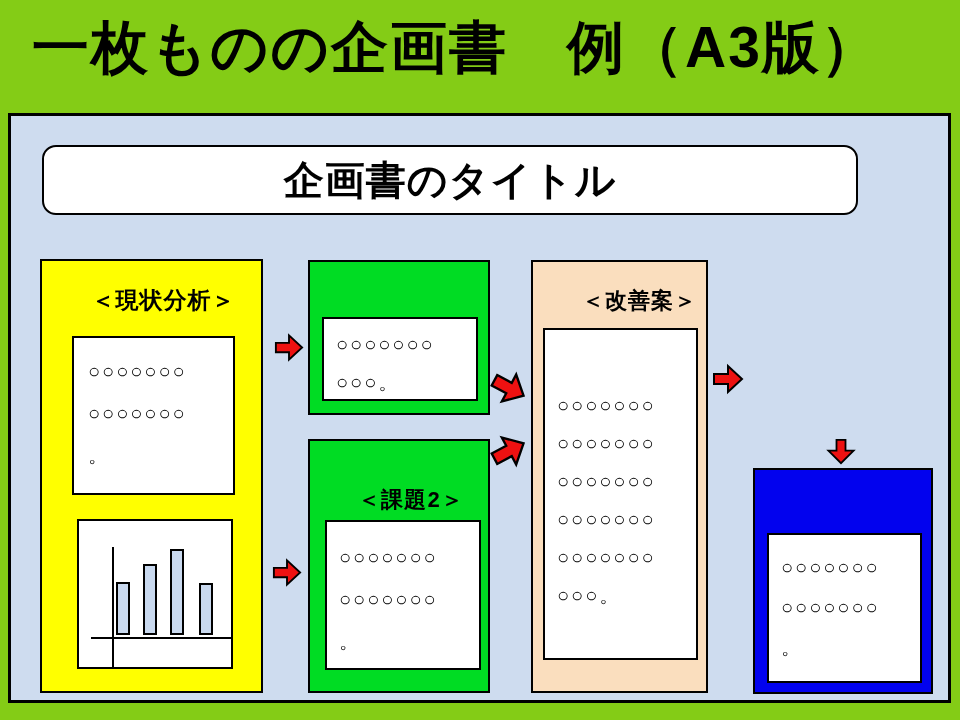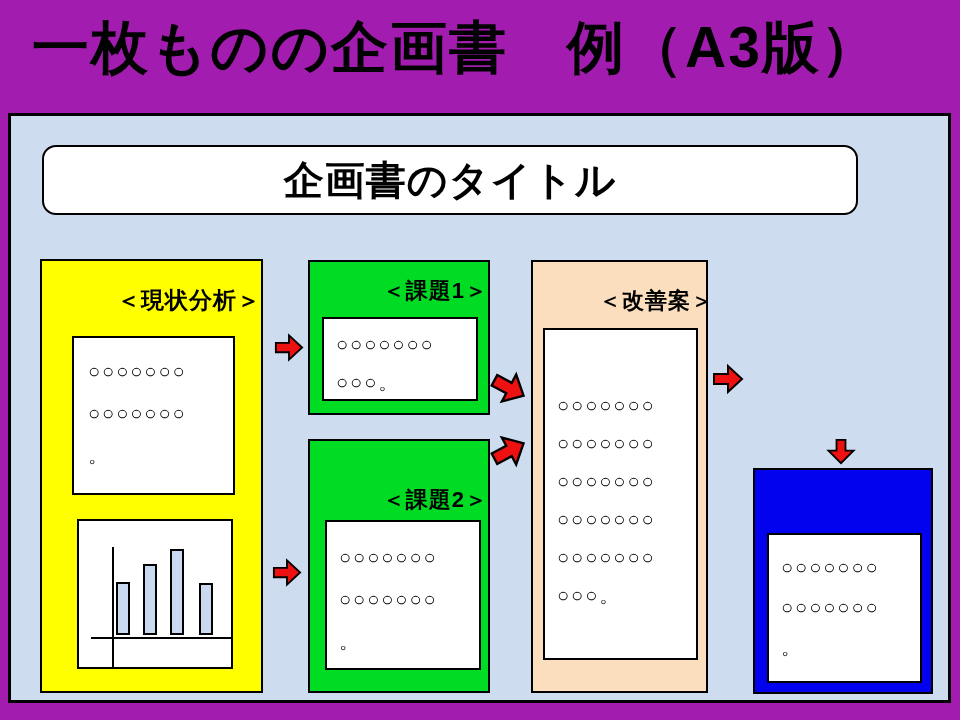--- a/index.html
+++ b/index.html
@@ -1,37 +1,37 @@
 <!DOCTYPE html>
 <html><head>
 <meta charset="utf-8">
 <style>
   html,body{margin:0;padding:0;background:#fff;}
   .stage{
-    position:relative;width:960px;height:720px;background:#a21caf;overflow:hidden;
+    position:relative;width:960px;height:720px;background:#84cc16;overflow:hidden;
     font-family:"Liberation Sans","DejaVu Sans",sans-serif;color:#000;
   }
   .main-title{
     position:absolute;left:32px;top:10px;width:900px;margin:0;
     font-size:57px;font-weight:bold;letter-spacing:2px;white-space:nowrap;
   }
   .panel{
     position:absolute;left:8px;top:113px;width:943px;height:590px;
     background:#CEDCEF;border:3px solid #000;box-sizing:border-box;
   }
   .title-bar{
     position:absolute;left:31px;top:29px;width:816px;height:70px;
     background:#fff;border:2px solid #000;border-radius:14px;box-sizing:border-box;
     display:flex;align-items:center;justify-content:center;
     font-size:40px;font-weight:bold;letter-spacing:1px;
   }
   .box{position:absolute;border:2px solid #000;box-sizing:border-box;}
   .box-header{
-    position:absolute;left:0;width:100%;text-align:right;
-    font-size:22px;font-weight:bold;letter-spacing:1px;
+    position:absolute;left:12px;width:100%;text-align:center;
+    font-size:22px;font-weight:bold;letter-spacing:1px;font-family:Liberation Mono, monospace;
   }
   .note{
     position:absolute;background:#fff;border:2px solid #000;box-sizing:border-box;
     font-size:20px;letter-spacing:2px;overflow:hidden;
   }
   .note-line{white-space:nowrap;}
   .box-yellow{background:#FFFF00;}
   .box-green{background:#00DC23;}
   .box-peach{background:#FADEBE;}
   .box-medblue{background:#4E86D9;}
@@ -71,21 +71,20 @@
         <div class="axis-y"></div>
         <div class="axis-x"></div>
         <div class="chart-bar" style="height: 53px; left: 37px;"></div>
         <div class="chart-bar" style="height: 71px; left: 64px;"></div>
         <div class="chart-bar" style="height: 86px; left: 91px;"></div>
         <div class="chart-bar" style="height: 52px; left: 120px;"></div>
       </div>
     </div>
 
     <div class="box box-green" style="left:297px;top:144px;width:182px;height:155px;">
-      <div class="box-header" style="top:14px;">＜課題1＞</div>
       <div class="note" style="left:12px;top:55px;width:156px;height:84px;padding:6px 8px 0 12px;line-height:38px;">
         <div class="note-line">○○○○○○○</div>
         <div class="note-line">○○○。</div>
       </div>
     </div>
 
     <div class="box box-green" style="left:297px;top:323px;width:182px;height:254px;">
       <div class="box-header" style="top:44px;">＜課題2＞</div>
       <div class="note" style="left:15px;top:79px;width:156px;height:150px;padding:14px 8px 0 12px;line-height:42px;">
         <div class="note-line">○○○○○○○</div>

